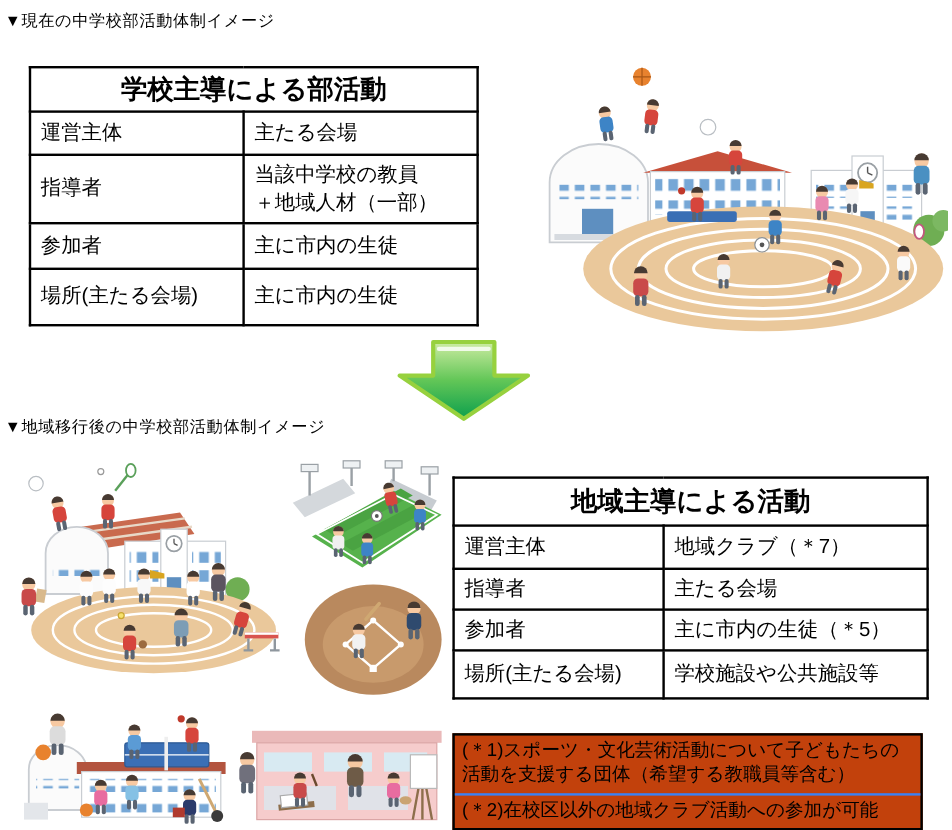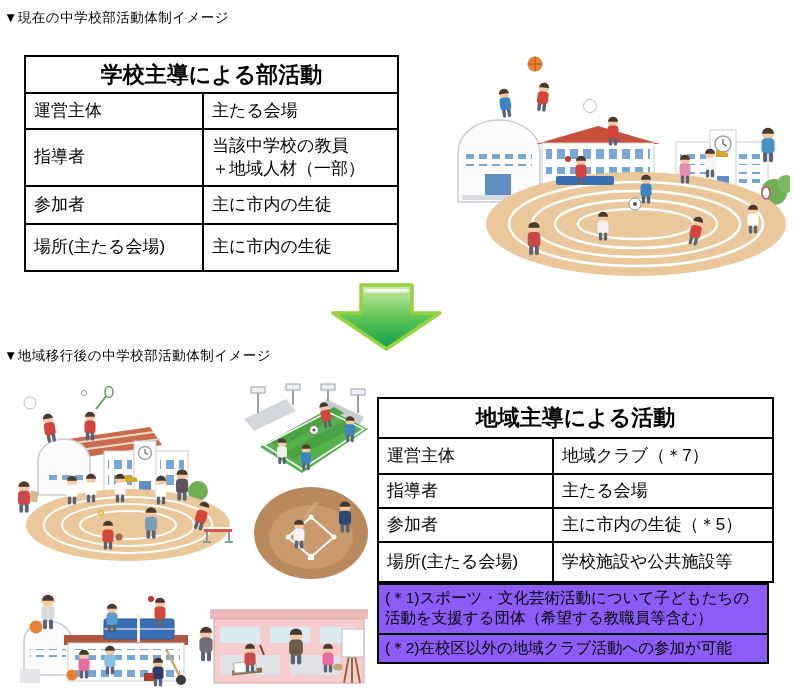--- a/index.html
+++ b/index.html
@@ -17,23 +17,23 @@
   .val{white-space:pre-line;}
 
   .t1{left:24px;top:55px;width:373px;}
   .t1 col.c1{width:178px}.t1 col.c2{width:195px}
   .t1 tr.h{height:37px}.t1 tr.r0{height:36px}.t1 tr.r1{height:57px}.t1 tr.r2{height:38px}.t1 tr.r3{height:47px}
 
   .t2{left:377px;top:397px;width:395px;}
   .t2 col.c1{width:175px}.t2 col.c2{width:220px}
   .t2 tr.h{height:40px}.t2 tr.r0{height:36px}.t2 tr.r1{height:34px}.t2 tr.r2{height:34px}.t2 tr.r3{height:40px}
 
-  .notes{position:absolute;left:377px;top:583px;width:388px;border:2px solid #000;background:#8b5cf6;}
+  .notes{position:absolute;left:377px;top:611px;width:388px;border:2px solid #000;background:#c2410c;}
   .note{font-size:15.5px;line-height:1.32;padding:3px 5px 4px 6px;}
-  .n2{border-top:2px solid #000000;}
+  .n2{border-top:2px solid #3b82f6;}
 
   svg.abs{position:absolute;display:block;}
   .illus1{left:438px;top:42px;}
   .arrow{left:331px;top:283px;}
   .illus2{left:8px;top:383px;}
 </style>
 </head>
 <body>
 
 <div class="page">

